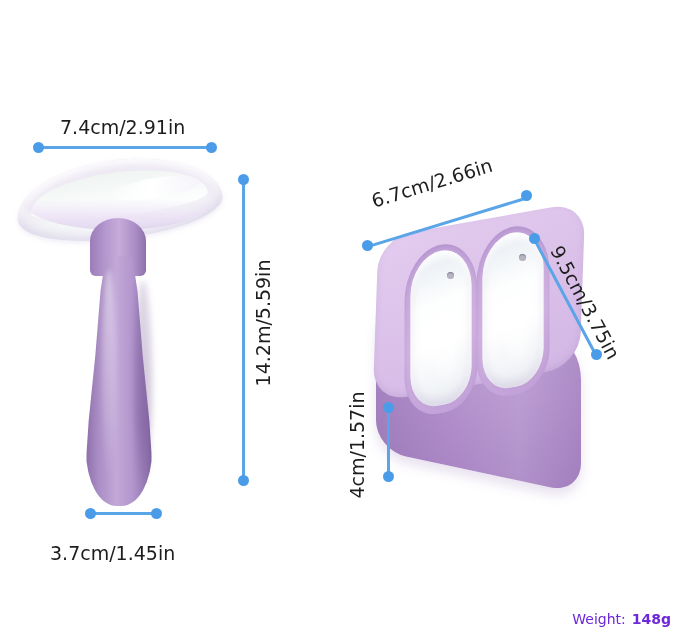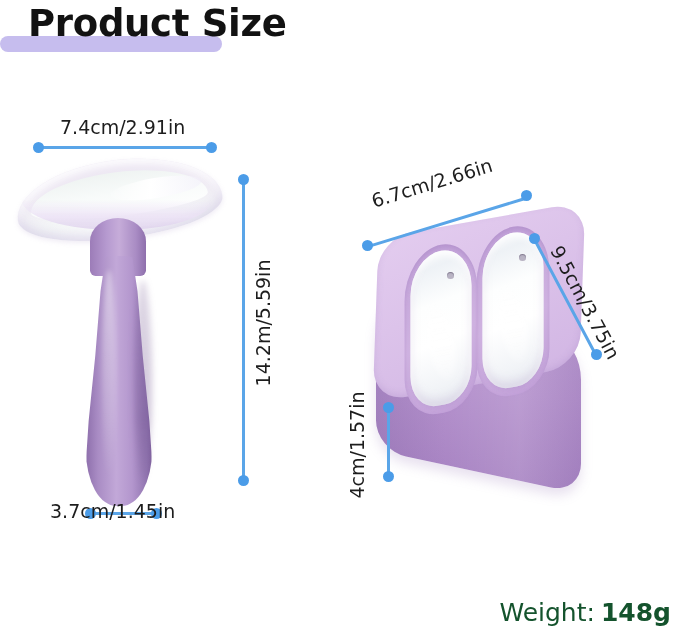--- a/index.html
+++ b/index.html
@@ -272,35 +272,31 @@
     box-shadow: inset 0 1px 1px rgba(80,70,95,0.55);
   }
   .capsule-port-a { left: 79px; top: 60px; }
   .capsule-port-b { left: 151px; top: 42px; }
 
   
   .weight {
     position: absolute;
     right: 8px;
     bottom: 8px;
-    font-size: 25px;
-    color: #14532d;
+    font-size: 14px;
+    color: #6d28d9;
     white-space: nowrap;
   }
   .weight b { font-weight: bold; margin-left: 6px; }
 </style>
 </head>
 <body>
 
 <div id="page">
 
-  <div class="title-wrap">
-    <div class="title-underline"></div>
-    <div class="title-text">Product Size</div>
-  </div>
 
   <div class="device">
     <div class="device-head">
       <div class="device-head-inner"></div>
     </div>
     <div class="device-head-rim"></div>
     <div class="device-head-gloss"></div>
     <div class="device-neck"></div>
     <div class="device-handle"></div>
     <div class="device-handle-shine"></div>
@@ -318,21 +314,21 @@
     <div class="meas-line-v" style="left:242px; top:180px; height:300px;"></div>
     <div class="meas-dot" style="left:238px; top:174px;"></div>
     <div class="meas-dot" style="left:238px; top:475px;"></div>
     <div class="meas-label" style="left:188px; top:312px; width:150px; text-align:center; transform:rotate(-90deg);">14.2m/5.59in</div>
   </div>
 
   <div>
     <div class="meas-line-h" style="left:92px; top:512px; width:64px;"></div>
     <div class="meas-dot" style="left:85px; top:508px;"></div>
     <div class="meas-dot" style="left:151px; top:508px;"></div>
-    <div class="meas-label" style="left:50px; top:500px;">3.7cm/1.45in</div>
+    <div class="meas-label" style="left:50px; top:542px;">3.7cm/1.45in</div>
   </div>
 
   <div class="case">
     <div class="case-front"></div>
     <div class="case-front-shade"></div>
     <div class="case-top"></div>
     <div class="case-well case-well-a"></div>
     <div class="case-well case-well-b"></div>
     <div class="capsule capsule-a"></div>
     <div class="capsule capsule-b"></div>

